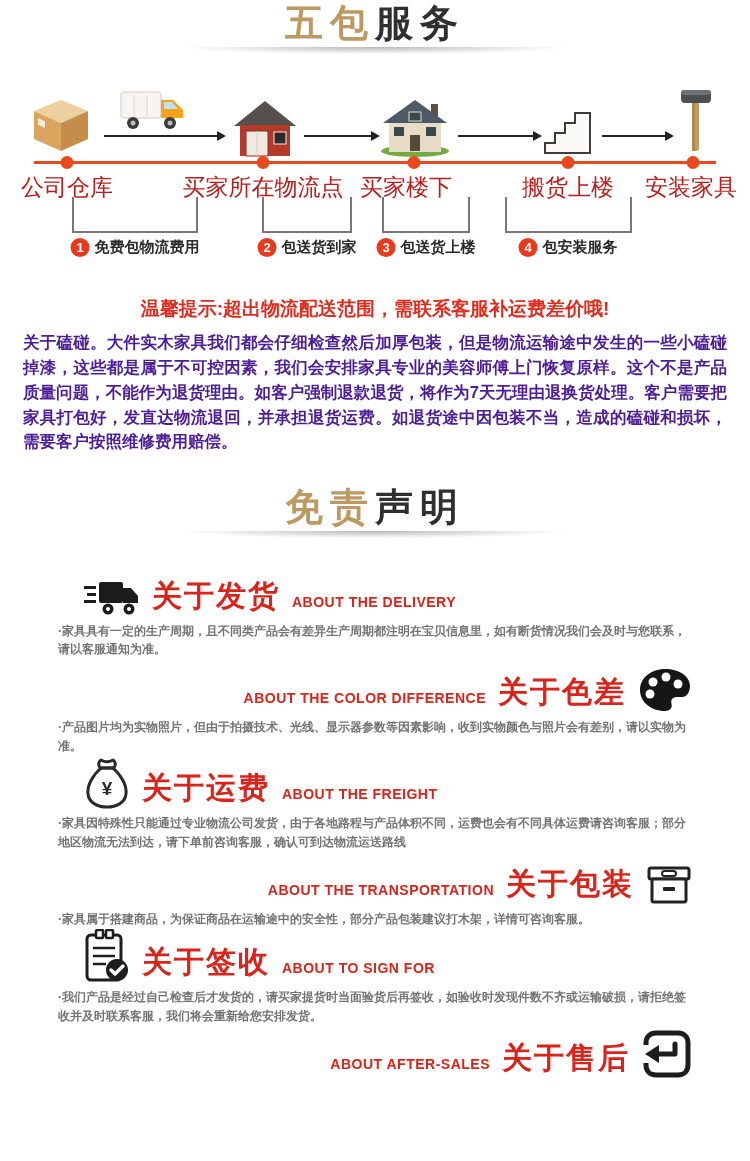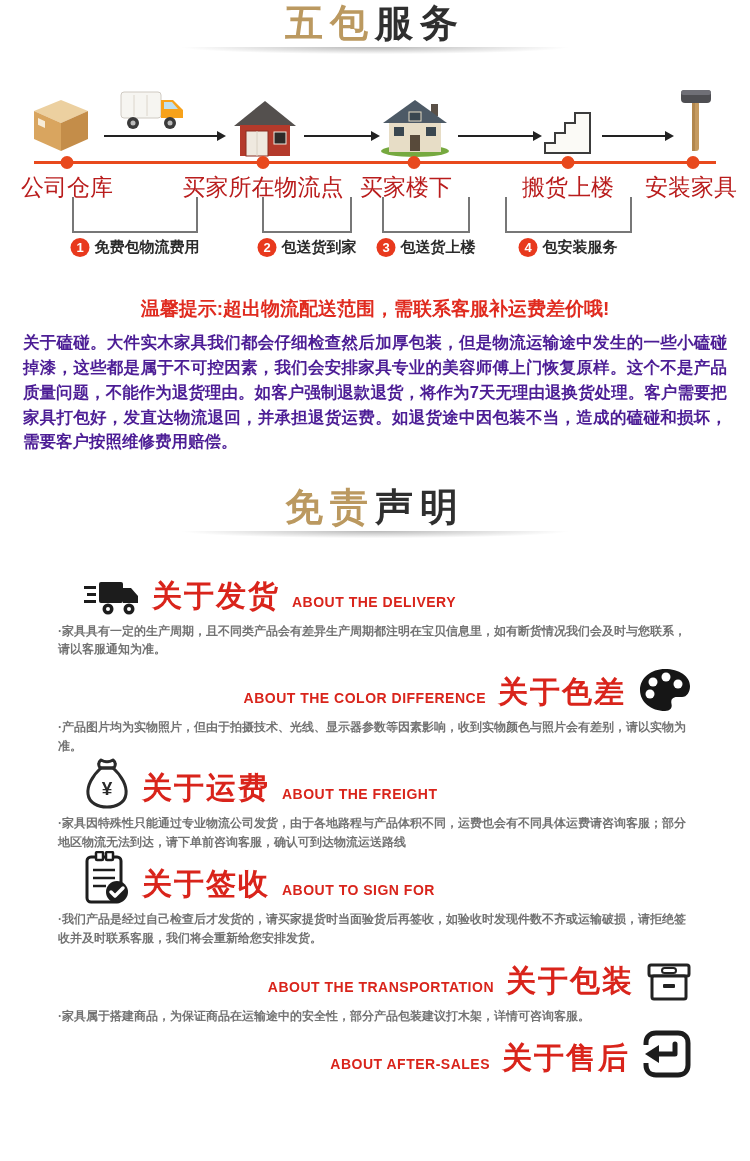--- a/index.html
+++ b/index.html
@@ -220,20 +220,36 @@
           <line x1="16" y1="11" x2="30" y2="11" stroke="#2a2a2a" stroke-width="3"></line>
           <text x="23" y="38" text-anchor="middle" font-size="19" font-weight="bold" fill="#2a2a2a">¥</text>
         </svg>
       </span>
       <span class="d-cn">关于运费</span>
       <span class="d-en">ABOUT THE FREIGHT</span>
     </div>
     <p class="d-body">·家具因特殊性只能通过专业物流公司发货，由于各地路程与产品体积不同，运费也会有不同具体运费请咨询客服；部分地区物流无法到达，请下单前咨询客服，确认可到达物流运送路线</p>
   </div>
 
+  <div class="d-item right">
+    <div class="d-head">
+      <span class="d-en">ABOUT THE TRANSPORTATION</span>
+      <span class="d-cn">关于包装</span>
+      <span class="d-icon">
+        <svg width="46" height="40" viewBox="0 0 46 40">
+          <rect x="3" y="3" width="40" height="11" rx="2" fill="#fff" stroke="#222" stroke-width="3"></rect>
+          <rect x="16" y="6" width="14" height="5" rx="2.5" fill="#fff" stroke="#222" stroke-width="2"></rect>
+          <rect x="6" y="14" width="34" height="23" rx="2" fill="#fff" stroke="#222" stroke-width="3"></rect>
+          <rect x="17" y="22" width="12" height="4" rx="1" fill="#222"></rect>
+        </svg>
+      </span>
+    </div>
+    <p class="d-body">·家具属于搭建商品，为保证商品在运输途中的安全性，部分产品包装建议打木架，详情可咨询客服。</p>
+  </div>
+
   <div class="d-item left">
     <div class="d-head indent">
       <span class="d-icon">
         <svg width="46" height="54" viewBox="0 0 46 54">
           <rect x="3" y="6" width="34" height="45" rx="4" fill="#fff" stroke="#1d1d1d" stroke-width="3"></rect>
           <rect x="12" y="1" width="7" height="8" rx="1" fill="#fff" stroke="#1d1d1d" stroke-width="2.5"></rect>
           <rect x="22" y="1" width="7" height="8" rx="1" fill="#fff" stroke="#1d1d1d" stroke-width="2.5"></rect>
           <line x1="9" y1="19" x2="31" y2="19" stroke="#1d1d1d" stroke-width="2.5"></line>
           <line x1="9" y1="27" x2="31" y2="27" stroke="#1d1d1d" stroke-width="2.5"></line>
           <line x1="9" y1="35" x2="22" y2="35" stroke="#1d1d1d" stroke-width="2.5"></line>
@@ -242,36 +258,20 @@
         </svg>
       </span>
       <span class="d-cn">关于签收</span>
       <span class="d-en">ABOUT TO SIGN FOR</span>
     </div>
     <p class="d-body">·我们产品是经过自己检查后才发货的，请买家提货时当面验货后再签收，如验收时发现件数不齐或运输破损，请拒绝签收并及时联系客服，我们将会重新给您安排发货。</p>
   </div>
 
   <div class="d-item right">
     <div class="d-head">
-      <span class="d-en">ABOUT THE TRANSPORTATION</span>
-      <span class="d-cn">关于包装</span>
-      <span class="d-icon">
-        <svg width="46" height="40" viewBox="0 0 46 40">
-          <rect x="3" y="3" width="40" height="11" rx="2" fill="#fff" stroke="#222" stroke-width="3"></rect>
-          <rect x="16" y="6" width="14" height="5" rx="2.5" fill="#fff" stroke="#222" stroke-width="2"></rect>
-          <rect x="6" y="14" width="34" height="23" rx="2" fill="#fff" stroke="#222" stroke-width="3"></rect>
-          <rect x="17" y="22" width="12" height="4" rx="1" fill="#222"></rect>
-        </svg>
-      </span>
-    </div>
-    <p class="d-body">·家具属于搭建商品，为保证商品在运输途中的安全性，部分产品包装建议打木架，详情可咨询客服。</p>
-  </div>
-
-  <div class="d-item right">
-    <div class="d-head">
       <span class="d-en">ABOUT AFTER-SALES</span>
       <span class="d-cn">关于售后</span>
       <span class="d-icon">
         <svg width="50" height="50" viewBox="0 0 50 50">
           <path d="M14,4 H36 C42,4 46,8 46,14 V36 C46,42 42,46 36,46 H14 C8,46 4,42 4,36 V14 C4,8 8,4 14,4 Z" fill="none" stroke="#1d1d1d" stroke-width="5"></path>
           <rect x="0" y="16" width="8" height="18" fill="#fff"></rect>
           <path d="M33,15 V25 H15" fill="none" stroke="#1d1d1d" stroke-width="5" stroke-linejoin="round" stroke-linecap="round"></path>
           <polygon points="3,25 17,16 17,34" fill="#1d1d1d"></polygon>
         </svg>
       </span>

